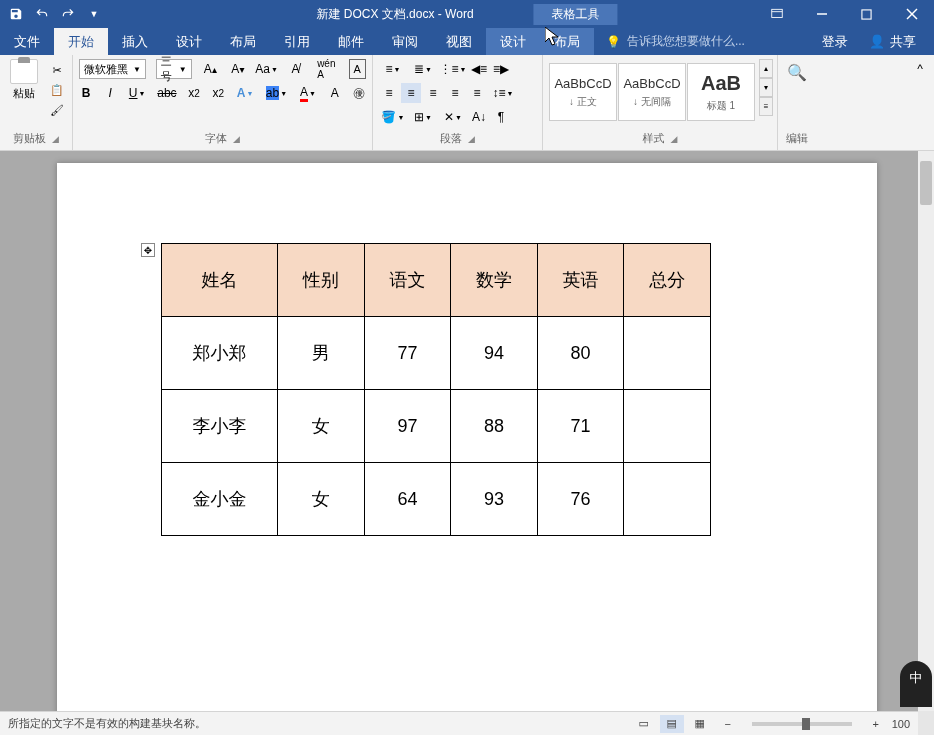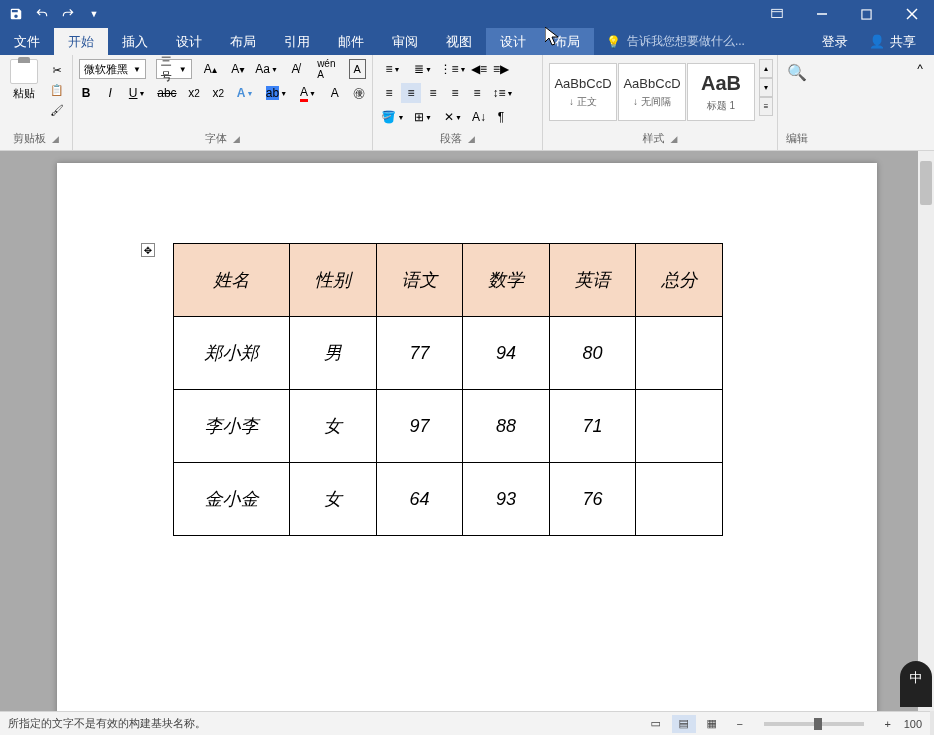--- a/index.html
+++ b/index.html
@@ -56,25 +56,25 @@
 
 .edit-group { padding:4px; }
 .edit-btn { width:22px; height:22px; display:flex; align-items:center; justify-content:center; cursor:pointer; }
 
 .doc-area { background:#aaa; height:560px; overflow:hidden; display:flex; justify-content:center; padding-top:12px; position:relative; }
 .scroll-v { position:absolute; right:0; top:0; width:16px; height:100%; background:#eee; }
 .scroll-thumb { position:absolute; right:2px; top:10px; width:12px; height:44px; background:#c1c1c1; border-radius:2px; }
 .page { background:#fff; width:820px; min-height:700px; box-shadow:0 0 6px rgba(0,0,0,.3); padding:80px 100px 20px 100px; position:relative; }
 .table-handle { position:absolute; top:80px; left:84px; width:14px; height:14px; border:1px solid #888; background:#fff; font-size:10px; display:flex; align-items:center; justify-content:center; cursor:move; }
 
-.doc-table { border-collapse:collapse; width:550px; margin-left:16px;font-style:italic; }
+.doc-table { border-collapse:collapse; width:550px; margin-left:4px; }
 .doc-table td, .doc-table th { border:1.5px solid #000; padding:24px 8px; text-align:center; font-size:18px; }
 .doc-table th { background:#f7d9c4; font-weight:normal; }
 
-.statusbar { position:absolute; bottom:0; left:0; right:4px; height:24px; background:#f3f3f3; border-top:1px solid #d4d4d4; display:flex; align-items:center; font-size:11px; color:#444; padding:0 8px; }
+.statusbar { position:absolute; bottom:0; left:0; right:16px; height:24px; background:#f3f3f3; border-top:1px solid #d4d4d4; display:flex; align-items:center; font-size:11px; color:#444; padding:0 8px; }
 .status-right { margin-left:auto; display:flex; align-items:center; gap:4px; }
 .view-btn { width:24px; height:18px; display:flex; align-items:center; justify-content:center; cursor:pointer; border:1px solid transparent; }
 .view-btn.active { background:#d5e1f2; }
 .zoom-slider { width:100px; height:4px; background:#ccc; position:relative; margin:0 8px; }
 .zoom-slider::before { content:""; position:absolute; left:50%; top:-4px; width:8px; height:12px; background:#666; }
 
 .floater { position:absolute; right:2px; bottom:28px; width:32px; height:46px; background:#222; border-radius:16px 16px 0 0; color:#fff; font-size:13px; display:flex; align-items:flex-start; justify-content:center; padding-top:8px; }
 
 .icon-svg { width:14px; height:14px; }
 .cursor-arrow { position:absolute; top:27px; left:545px; z-index:100; }
@@ -93,20 +93,24 @@
         <svg class="icon-svg" viewBox="0 0 24 24" fill="none" stroke="#fff" stroke-width="2">
           <path d="M9 14L4 9l5-5M4 9h10a6 6 0 016 6v1"></path>
         </svg>
       </div>
     <div class="qat-btn">
         <svg class="icon-svg" viewBox="0 0 24 24" fill="none" stroke="#fff" stroke-width="2">
           <path d="M15 14l5-5-5-5M20 9H10a6 6 0 00-6 6v1"></path>
         </svg>
       </div>
     <div class="qat-btn" style="font-size:9px">▼</div>
+  </div>
+  <div class="title-text">
+    <span>新建 DOCX 文档.docx - Word</span>
+    <span style="background:#4a76b8;padding:2px 18px;margin-left:20px">表格工具</span>
   </div>
   <div class="winbtns">
     <div class="winbtn">
         <svg width="14" height="14" viewBox="0 0 24 24" fill="none" stroke="#fff" stroke-width="1.5">
           <rect x="3" y="4" width="18" height="14"></rect>
           <path d="M3 8h18"></path>
         </svg>
       </div>
     <div class="winbtn">
         <svg width="12" height="12" viewBox="0 0 12 12">

